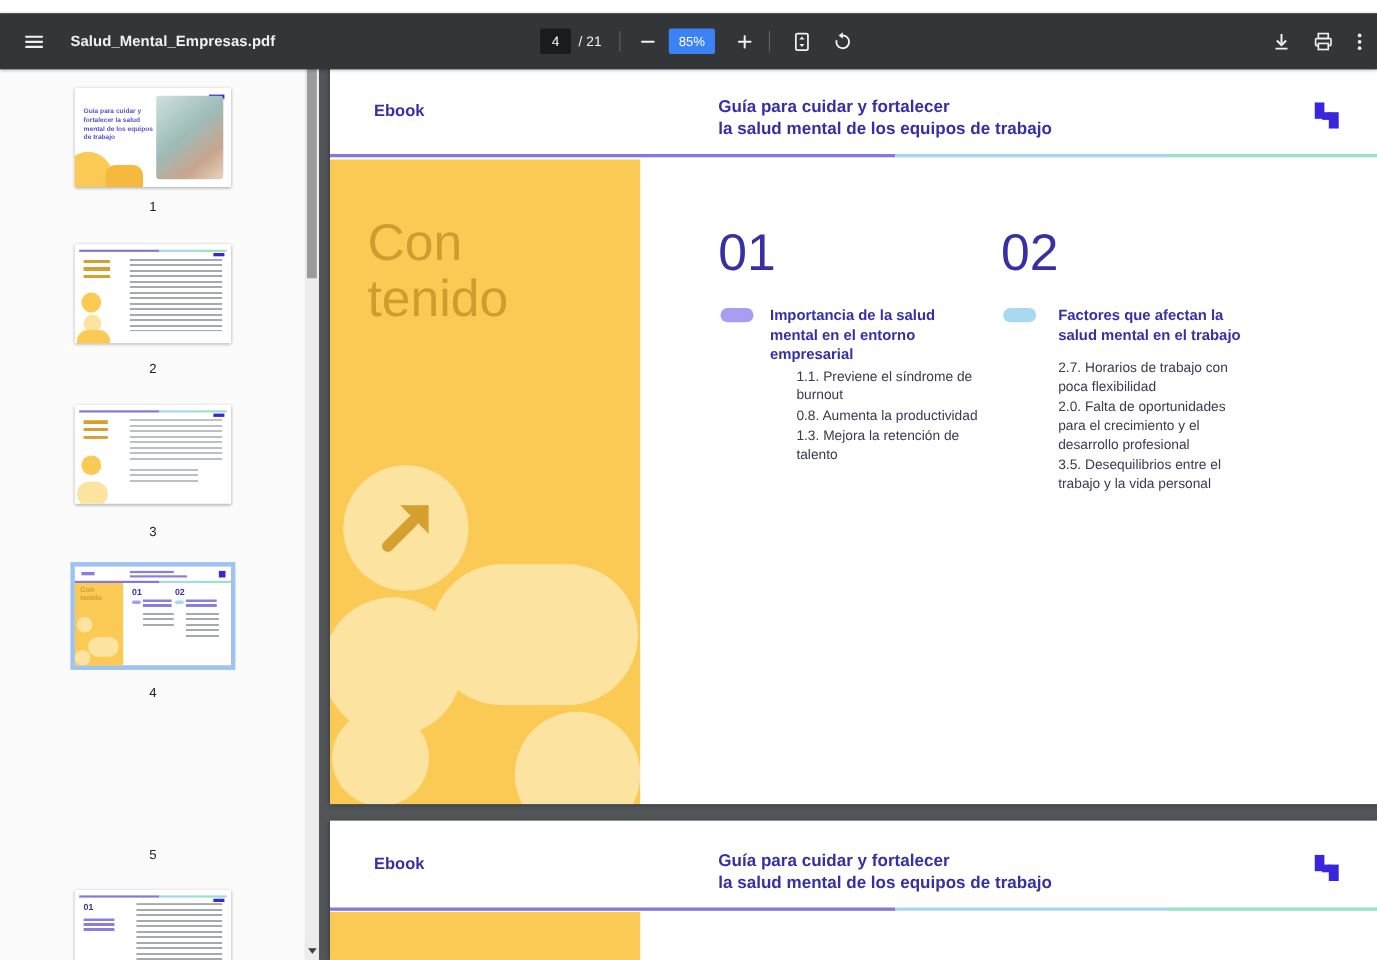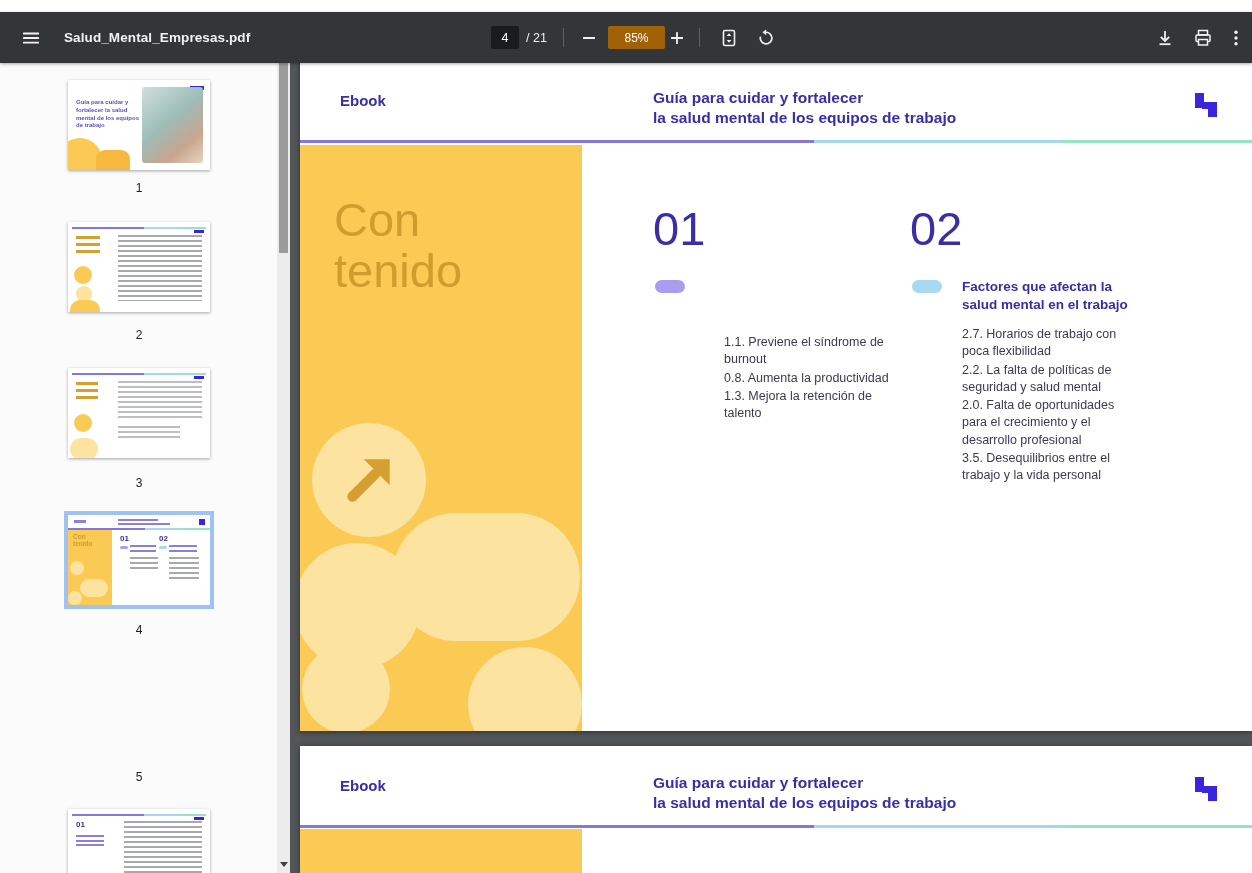--- a/index.html
+++ b/index.html
@@ -6,21 +6,21 @@
   html,body{width:1252px;height:873px;overflow:hidden;}
   body{font-family:"Liberation Sans",sans-serif;background:#fff;}
   .stage{position:relative;width:1252px;height:873px;overflow:hidden;background:#fff;}
 
   
   .toolbar{position:absolute;left:0;top:12px;width:1252px;height:51px;background:#323639;color:#f1f1f1;z-index:30;box-shadow:0 1px 3px rgba(0,0,0,.35);}
   .tb-btn{position:absolute;top:11px;width:29px;height:29px;display:flex;align-items:center;justify-content:center;background:none;border:none;border-radius:50%;cursor:pointer;padding:0;}
   .filename{position:absolute;left:64px;top:0;height:51px;display:flex;align-items:center;font-size:13.5px;font-weight:600;color:#f1f1f1;letter-spacing:.1px;}
   .page-input{position:absolute;left:491px;top:14px;width:28px;height:23px;background:#191b1c;border:none;border-radius:2px;color:#fff;text-align:center;font-size:12.5px;font-family:"Liberation Sans",sans-serif;}
   .page-count{position:absolute;left:526px;top:0;height:51px;display:flex;align-items:center;font-size:12.5px;color:#f1f1f1;}
-  .zoom-box{position:absolute;left:608px;top:14px;width:57px;height:23px;background:#a16207;border-radius:2px;color:#fff;display:flex;align-items:center;justify-content:center;font-size:12px;}
+  .zoom-box{position:absolute;left:608px;top:14px;width:42px;height:23px;background:#3b82f6;border-radius:2px;color:#fff;display:flex;align-items:center;justify-content:center;font-size:12px;}
   .tb-sep{position:absolute;top:16px;width:1px;height:19px;background:#5f6368;}
 
   
   .sidebar{position:absolute;left:0;top:51px;width:290px;height:822px;background:#fbfbfb;overflow:hidden;z-index:10;}
   .thumb{position:absolute;left:68px;width:142px;height:90px;background:#fff;box-shadow:0 1px 3px rgba(0,0,0,.35);overflow:hidden;cursor:pointer;}
   .thumb.selected{outline:4px solid #9ec2f2;}
   .thumb-label{position:absolute;left:68px;width:142px;text-align:center;font-size:12px;color:#202124;}
   .tl{position:absolute;display:block;}
   .gray-lines{background:repeating-linear-gradient(to bottom,#a6aaae 0,#a6aaae 2px,transparent 2px,transparent 5px);}
   .gray-lines-lt{background:repeating-linear-gradient(to bottom,#bcbfc3 0,#bcbfc3 2px,transparent 2px,transparent 5px);}
@@ -235,32 +235,32 @@
             </svg>
         </div>
         <span class="blob" style="left:92px;top:368px;width:188px;height:128px;border-radius:64px"></span>
         <span class="blob" style="left:-6px;top:398px;width:126px;height:126px"></span>
         <span class="blob" style="left:168px;top:502px;width:114px;height:114px"></span>
         <span class="blob" style="left:2px;top:500px;width:88px;height:88px"></span>
       </div>
 
       <span class="sec-num" style="left:353px">01</span>
       <span class="sec-pill" style="left:355px;background:#a99df2"></span>
+      <div class="sec-head" style="left:400px">Importancia de la salud mental en el entorno empresarial</div>
       <div class="sec-list" style="left:424px;top:277px">
         <div>1.1. Previene el síndrome de burnout</div>
         <div>0.8. Aumenta la productividad</div>
         <div>1.3. Mejora la retención de talento</div>
       </div>
 
       <span class="sec-num" style="left:610px">02</span>
       <span class="sec-pill" style="left:612px;background:#a9d9f2"></span>
       <div class="sec-head" style="left:662px">Factores que afectan la salud mental en el trabajo</div>
       <div class="sec-list" style="left:662px;top:269px">
         <div>2.7. Horarios de trabajo con poca flexibilidad</div>
-        <div>2.2. La falta de políticas de seguridad y salud mental</div>
         <div>2.0. Falta de oportunidades para el crecimiento y el desarrollo profesional</div>
         <div>3.5. Desequilibrios entre el trabajo y la vida personal</div>
       </div>
     </div>
 
     <div class="page page5">
       <span class="pg-ebook" style="top:31px">Ebook</span>
       <div class="pg-title" style="top:27px">
         <div>Guía para cuidar y fortalecer</div>
         <div>la salud mental de los equipos de trabajo</div>

